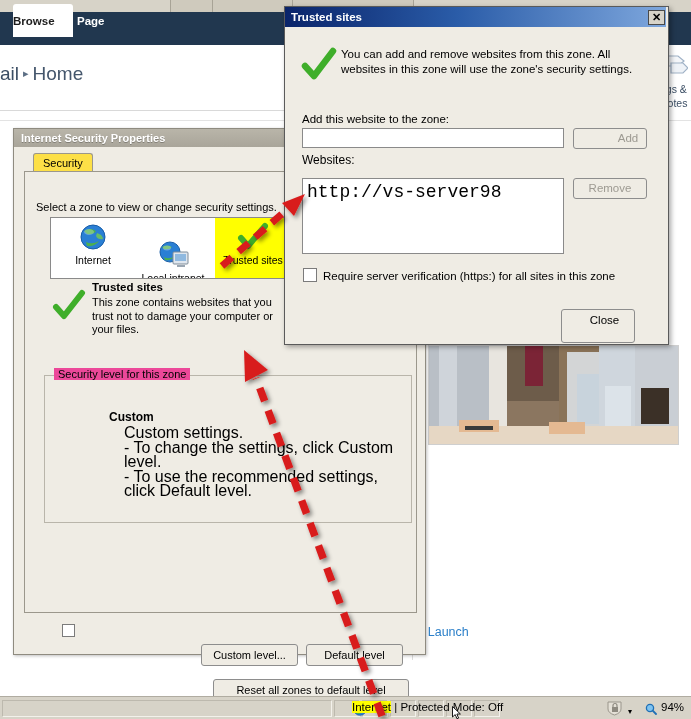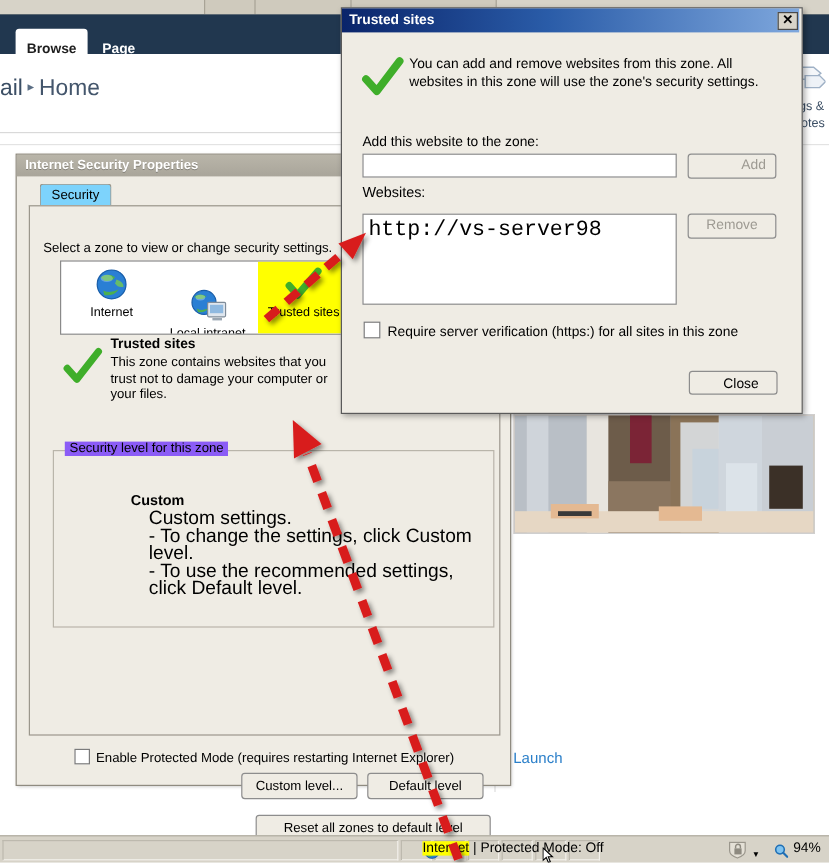--- a/index.html
+++ b/index.html
@@ -18,22 +18,22 @@
     position:absolute; left:0; top:0; width:691px; height:12px;
     background:#d7d3c8; border-bottom:1px solid #9a968c;
   }
   .bg-chrome-top .tabslot { position:absolute; top:0; height:12px; background:#cfcabd; border-left:1px solid #a8a396; border-right:1px solid #a8a396;}
 
   .ribbon-bar {
     position:absolute; left:0; top:12px; width:691px; height:33px;
     background:#21374f;
   }
   .ribbon-tab {
-    position:absolute; top:24px; height:33px; line-height:35px;
-    font-size:11.5px; font-weight:bold; color:#ffffff; text-align:center;
+    position:absolute; top:4px; height:33px; line-height:35px;
+    font-size:11.5px; font-weight:bold; color:#ffffff; 
   }
   .ribbon-tab.active {
     background:#ffffff; color:#1d1d1d; border-top-left-radius:3px; border-top-right-radius:3px;
   }
   .page-white {
     position:absolute; left:0; top:45px; width:691px; height:650px; background:#ffffff;
   }
   .breadcrumb {
     position:absolute; left:0; top:63px; font-size:19px; color:#3b4e64;
     white-space:nowrap; font-family:"Liberation Sans", sans-serif;
@@ -82,21 +82,21 @@
     color:#ffffff; font-weight:bold; font-size:11px;
     line-height:18px; padding-left:7px; box-sizing:border-box;
     text-shadow:0 1px 0 rgba(0,0,0,0.25);
     overflow:hidden; white-space:nowrap;
   }
   .tabstrip {
     position:absolute; left:10px; top:24px; width:391px; height:19px;
   }
   .tab-sec {
     position:absolute; left:9px; top:0; height:19px; padding:0 9px;
-    background:#7dd3fc; border:1px solid #9b978c; border-bottom:none;
+    background:#fde047; border:1px solid #9b978c; border-bottom:none;
     border-top-left-radius:3px; border-top-right-radius:3px;
     line-height:19px; font-size:11px; box-sizing:border-box;
   }
   .tab-body {
     position:absolute; left:10px; top:42px; width:391px; height:440px;
     background:#efece4; border:1px solid #9b978c;
   }
   .lbl-selzone {
     position:absolute; left:22px; top:72px; font-size:11px; white-space:nowrap;
   }
@@ -129,21 +129,21 @@
     background:#efece4; border:1px solid #8d8d8d; border-radius:3px;
     font-size:11px; line-height:21px; text-align:center;
   }
 
   
   .grp {
     position:absolute; left:30px; top:246px; width:366px; height:146px;
     border:1px solid #b9b5aa; background:transparent;
   }
   .grp-legend {
-    position:absolute; left:40px; top:239px; background:#8b5cf6;
+    position:absolute; left:40px; top:239px; background:#ec4899;
     padding:0 4px; font-size:11px;
   }
   .lvl-title { position:absolute; left:95px; top:281px; font-size:12px; font-weight:bold; }
   .lvl-lines { position:absolute; left:110px; top:297px; font-size:16px; line-height:14.5px; width:280px; }
 
   .chk-row { position:absolute; left:48px; top:495px; font-size:11px; white-space:nowrap; }
   .chkbox {
     display:inline-block; width:11px; height:11px; background:#ffffff;
     border:1px solid #7b7b7b; vertical-align:-2px; margin-right:5px;
   }
@@ -193,21 +193,21 @@
     background:#ffffff; border:1px solid #8a8a8a; box-sizing:border-box;
     overflow:hidden;
   }
   .ts-listbox .li { font-size:18px; padding:3px 4px; white-space:nowrap;font-family:Liberation Mono, monospace; }
   .ts-btn-remove { left:288px; top:171px; width:74px; height:21px; line-height:19px; }
   .ts-chk-row { position:absolute; left:18px; top:261px; font-size:11.5px; white-space:nowrap; }
   .ts-chkbox {
     display:inline-block; width:12px; height:12px; background:#ffffff;
     border:1px solid #7b7b7b; vertical-align:-2px; margin-right:6px;
   }
-  .ts-btn-close { left:289px; top:302px; width:74px; height:20px; line-height:20px; color:#000;padding-left:13px; }
+  .ts-btn-close { left:276px; top:302px; width:74px; height:34px; line-height:20px; color:#000;padding-left:13px; }
 
   
   .statusbar {
     position:absolute; left:0; top:696px; width:691px; height:23px;
     background:#d7d3c8; border-top:1px solid #b0aca1;
   }
   .sb-pane {
     position:absolute; top:3px; height:17px; box-sizing:border-box;
     border:1px solid #bdb9ae; border-right-color:#f3f1eb; border-bottom-color:#f3f1eb;
     background:#d7d3c8;
@@ -357,21 +357,21 @@
     <div class="grp-legend">Security level for this zone</div>
 
     <div class="lvl-title">Custom</div>
     <div class="lvl-lines">
       <div>Custom settings.</div>
       <div>- To change the settings, click Custom level.</div>
       <div>- To use the recommended settings, click Default level.</div>
     </div>
 
     <div class="chk-row">
-      <span class="chkbox"></span><span>Enable Protected Mode (requires restarting Internet Explorer)</span>
+      <span class="chkbox"></span>
     </div>
 
     <div class="btn btn-custom">Custom level...</div>
     <div class="btn btn-default">Default level</div>
     <div class="btn btn-reset">Reset all zones to default level</div>
 
   </div>
 
   <div class="ts-dialog">
     <div class="ts-title">Trusted sites</div>

